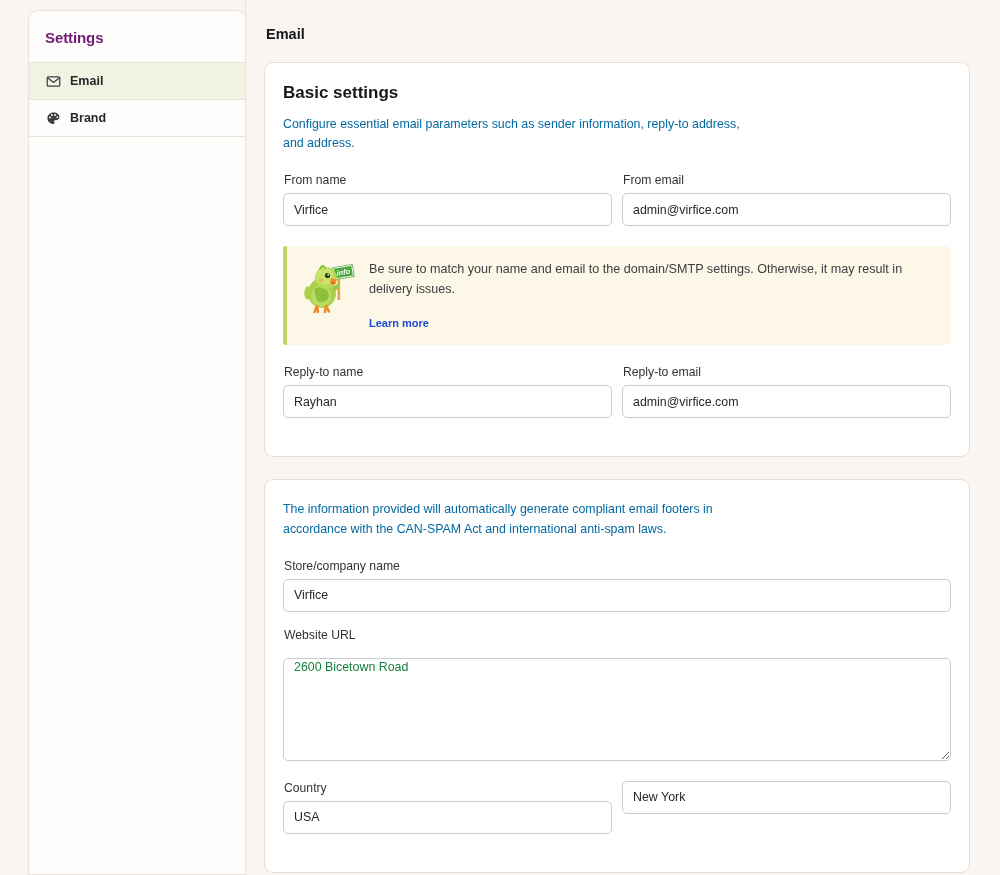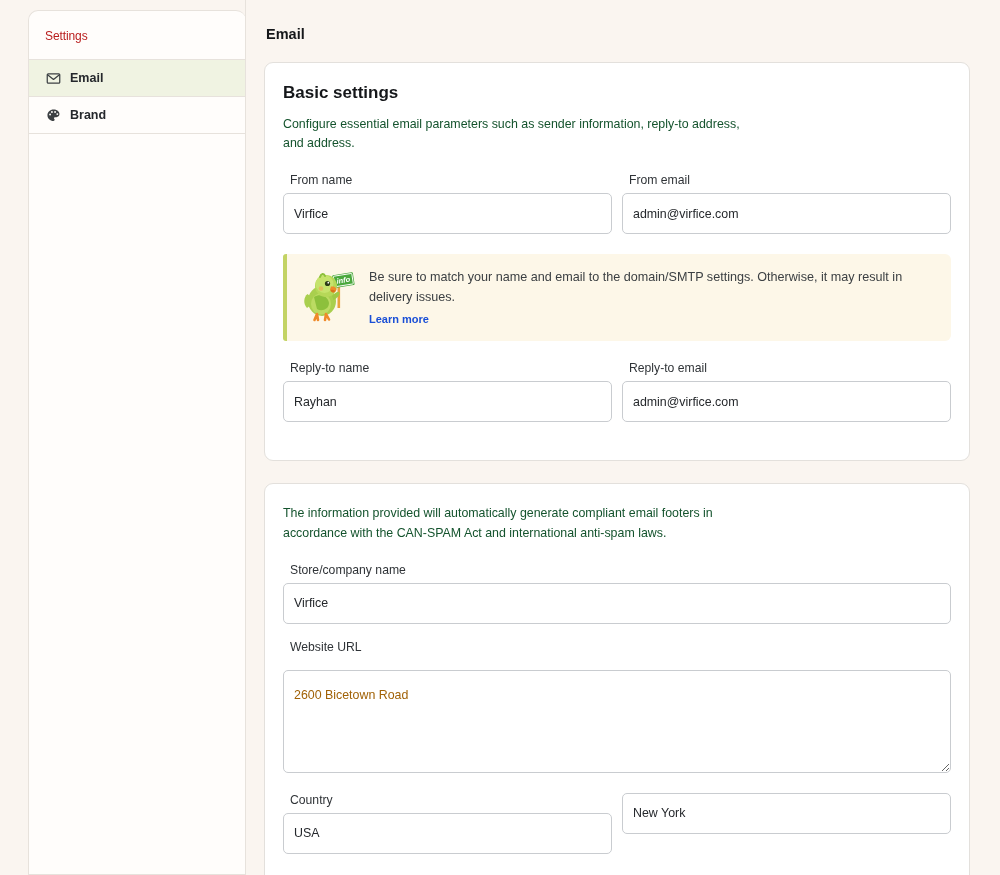--- a/index.html
+++ b/index.html
@@ -31,23 +31,23 @@
     border-radius: 10px 10px 0 0;
     height: 865px;
     width: 218px;
     overflow: hidden;
   }
   .sidebar-title-wrap {
     padding: 18px 16px 16px 16px;
     border-bottom: 1px solid #e7e2dc;
   }
   .sidebar-title {
-    font-size: 12px;
-    font-weight: normal;
-    color: #b91c1c;
+    font-size: 15px;
+    font-weight: bold;
+    color: #701a75;
     letter-spacing: -0.1px;
   }
   .nav-item {
     display: flex;
     align-items: center;
     gap: 9px;
     padding: 10px 16px;
     border-bottom: 1px solid #e7e2dc;
     cursor: pointer;
     font-size: 12.5px;
@@ -90,60 +90,60 @@
   }
   .card-title {
     font-size: 17px;
     font-weight: bold;
     color: #15171a;
     margin: 0 0 12px 0;
   }
   .card-desc {
     font-size: 12.4px;
     line-height: 1.55;
-    color: #14532d;
+    color: #0369a1;
     margin: 0 0 20px 0;
     max-width: 470px;
   }
   .card-desc.wide { max-width: 480px; }
 
   .field-row {
     display: flex;
     gap: 10px;
   }
   .field { flex: 1; margin-bottom: 16px; }
   .field.full { width: 100%; }
   .field-label {
     display: block;
     font-size: 12.2px;
     color: #2f3337;
-    margin: 0 0 6px 7px;
+    margin: 0 0 6px 1px;
   }
   .input {
     width: 100%;
-    height: 41px;
+    height: 33px;
     border: 1px solid #c9ccd0;
     border-radius: 5px;
     background: #ffffff;
     padding: 0 10px;
     font-family: "Liberation Sans", sans-serif;
     font-size: 12.4px;
     color: #25282c;
     outline: none;
   }
   .textarea {
     width: 100%;
     height: 103px;
     border: 1px solid #c9ccd0;
     border-radius: 5px;
     background: #ffffff;
-    padding: 16px 10px;
+    padding: 0 10px;
     font-family: "Liberation Sans", sans-serif;
     font-size: 12.4px;
-    color: #a16207;
+    color: #15803d;
     outline: none;
     resize: vertical;
     line-height: 1.4;
   }
 
   
   .banner {
     display: flex;
     align-items: flex-start;
     gap: 12px;
@@ -156,21 +156,21 @@
   .banner-art {
     flex: 0 0 58px;
     width: 58px; height: 60px;
     display: flex; align-items: center; justify-content: center;
   }
   .banner-body { flex: 1; padding-top: 1px; }
   .banner-text {
     font-size: 12.6px;
     line-height: 1.55;
     color: #3c4043;
-    margin: 0 0 2px 0;
+    margin: 0 0 14px 0;
   }
   .banner-link {
     font-size: 11px;
     font-weight: bold;
     color: #1a4fd6;
     text-decoration: none;
     cursor: pointer;
   }
 </style>
 </head>

